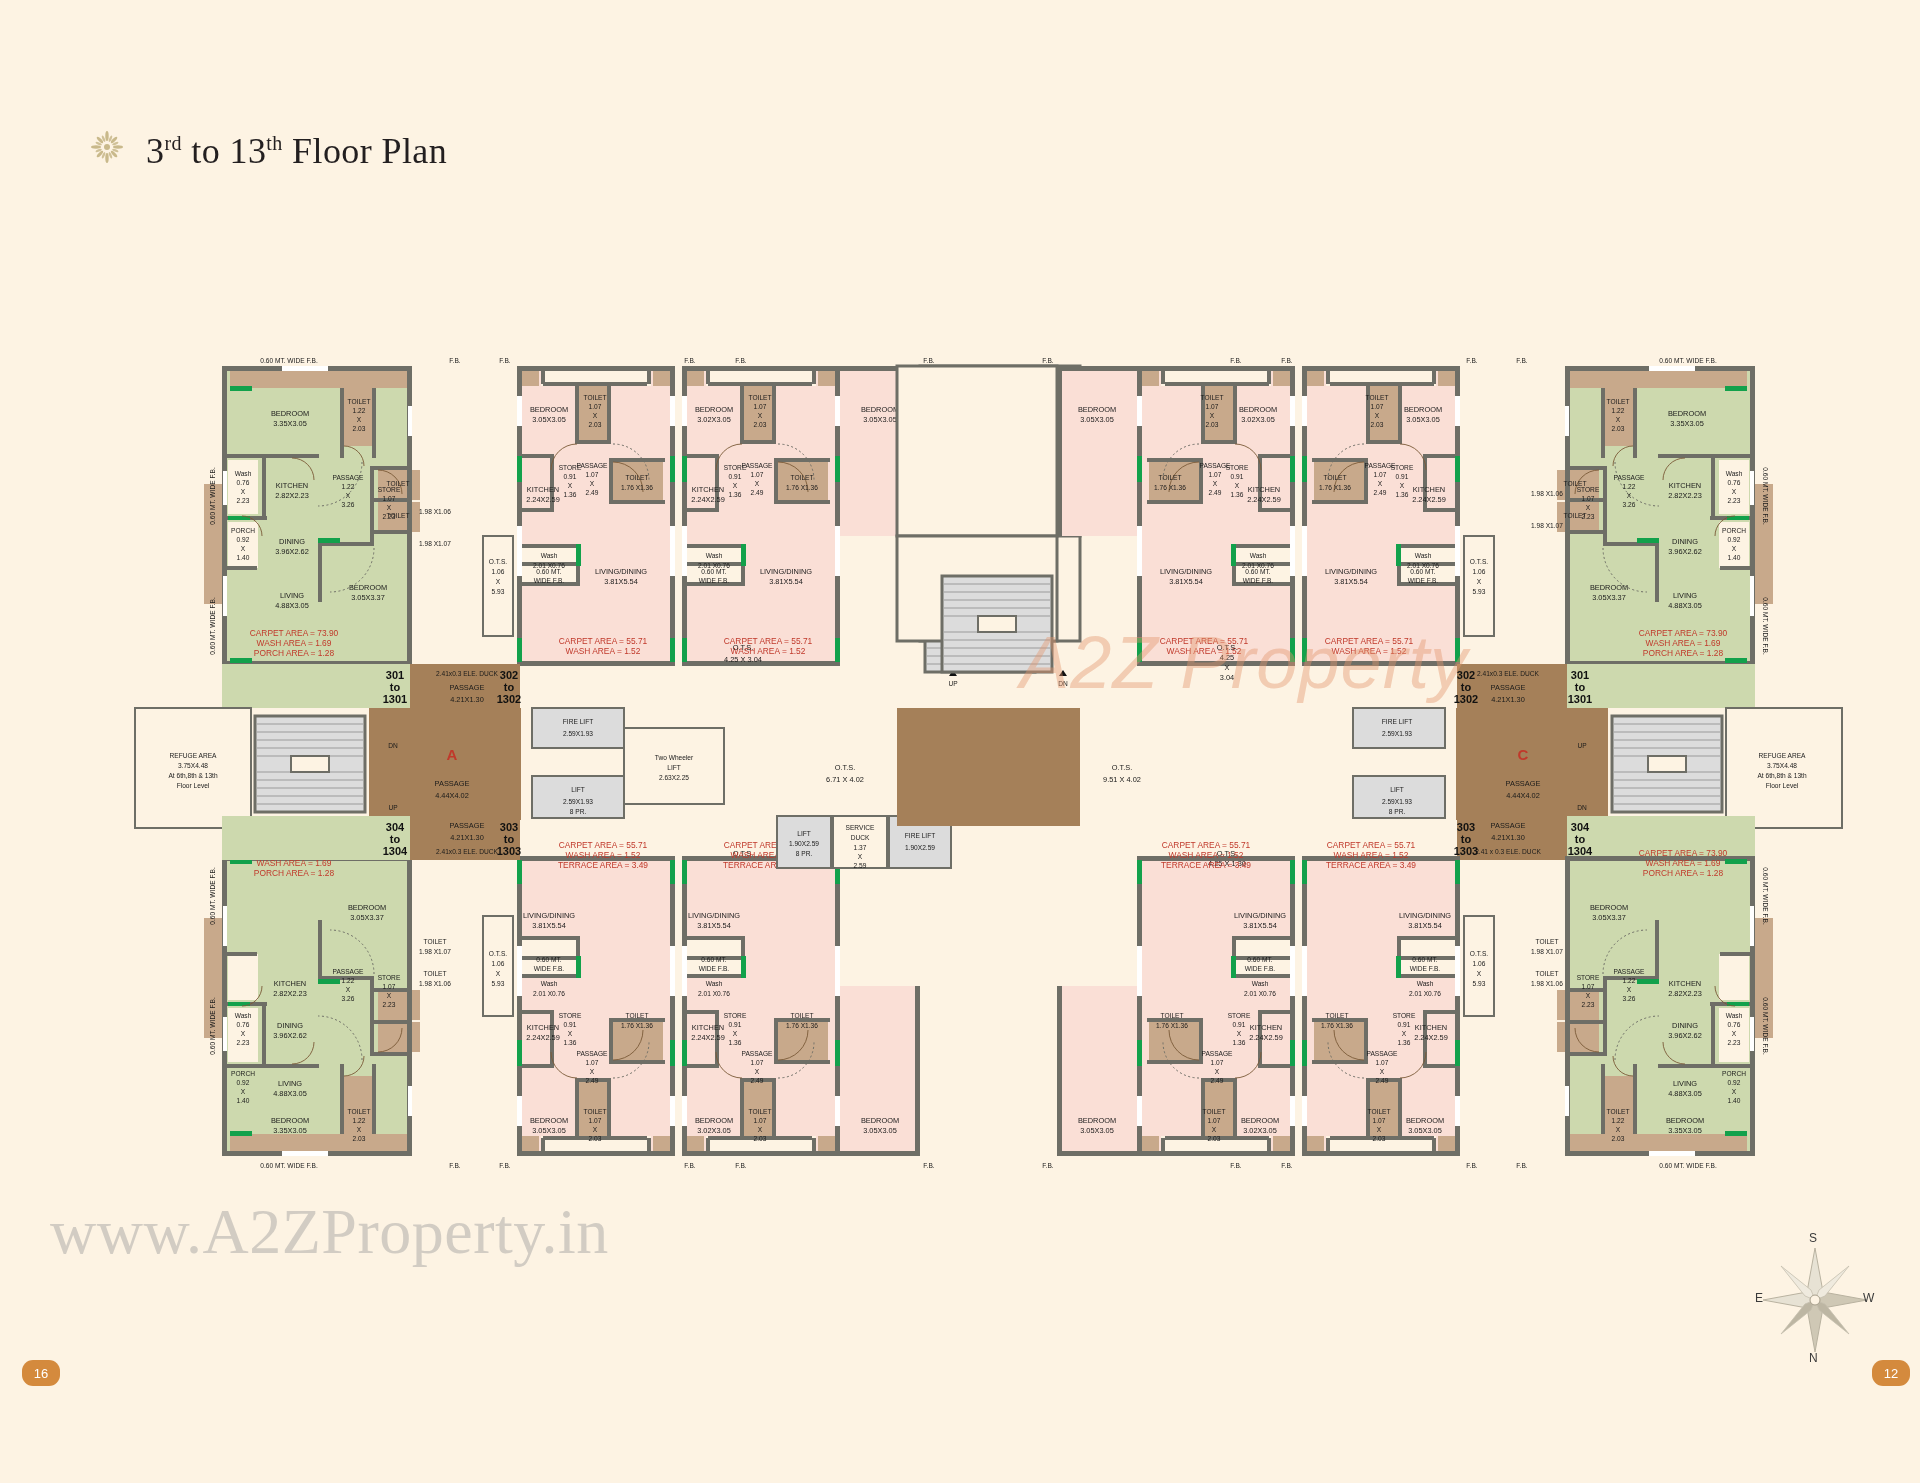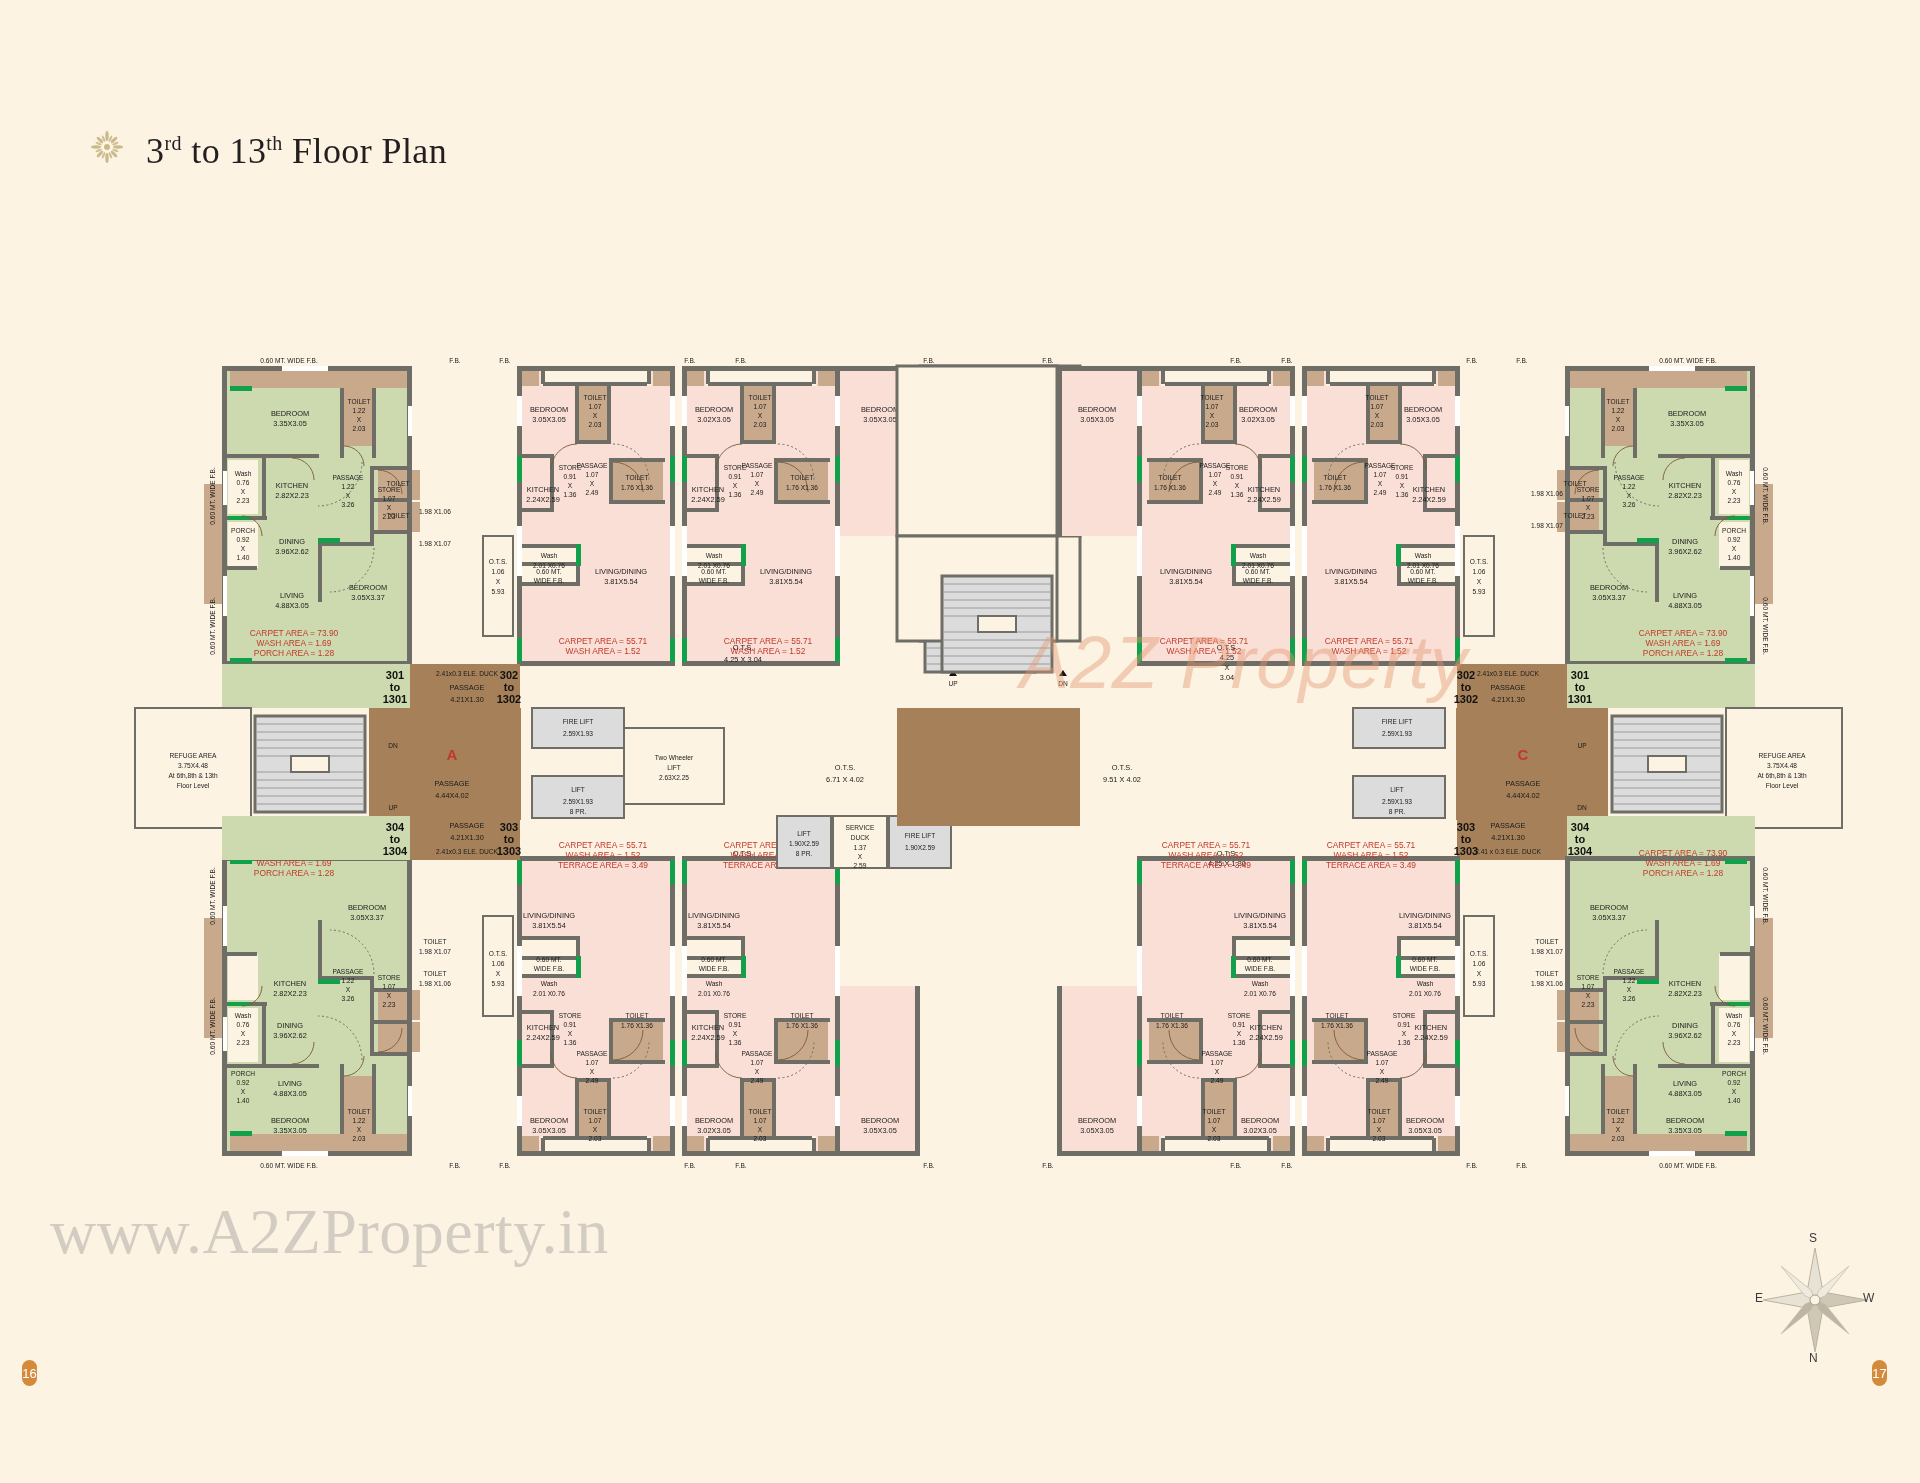--- a/index.html
+++ b/index.html
@@ -32,21 +32,21 @@
   }
   #wm-bottom{
     position:absolute;left:50px;top:1195px;
     font-family:"Liberation Serif", serif;
     font-size:64px;color:rgba(150,150,150,.42);
     letter-spacing:.5px;pointer-events:none;
   }
 
   
   .page-num{
-    position:absolute;width:15px;height:26px;border-radius:11px;
+    position:absolute;width:38px;height:26px;border-radius:11px;
     background:#d48a3d;color:#fff;font-size:13px;
     display:flex;align-items:center;justify-content:center;
   }
   #page-left{left:22px;top:1360px;}
   #page-right{left:1872px;top:1360px;}
 
   
   #compass{position:absolute;left:1755px;top:1235px;width:120px;height:130px;}
   #compass .lbl{position:absolute;font-size:12px;color:#3a3a3a;}
   #compass .n{left:54px;top:116px;}
@@ -1014,21 +1014,21 @@
     <text class="t6" x="1209" y="1150">F.B.</text>
     <text class="t6" x="1021" y="1150">F.B.</text>
   </g>
 </svg>
 </div>
 
 <div id="wm-center">A2Z Property</div>
 <div id="wm-bottom">www.A2ZProperty.in</div>
 
 <div class="page-num" id="page-left">16</div>
-<div class="page-num" id="page-right">17</div>
+<div class="page-num" id="page-right">12</div>
 
 <div id="compass">
   <svg width="120" height="120" viewBox="0 0 120 120" style="position:absolute;left:0;top:5px;">
     <g>
       <polygon points="60,8 68,52 60,60 52,52" fill="#e7e2d4" stroke="#b9b2a0" stroke-width="1"></polygon>
       <polygon points="60,112 68,68 60,60 52,68" fill="#cfc8b5" stroke="#b9b2a0" stroke-width="1"></polygon>
       <polygon points="8,60 52,52 60,60 52,68" fill="#e7e2d4" stroke="#b9b2a0" stroke-width="1"></polygon>
       <polygon points="112,60 68,52 60,60 68,68" fill="#cfc8b5" stroke="#b9b2a0" stroke-width="1"></polygon>
       <polygon points="26,26 56,50 60,60 50,56" fill="#efeade" stroke="#c5bfae" stroke-width=".8"></polygon>
       <polygon points="94,94 64,70 60,60 70,64" fill="#bdb6a3" stroke="#c5bfae" stroke-width=".8"></polygon>

